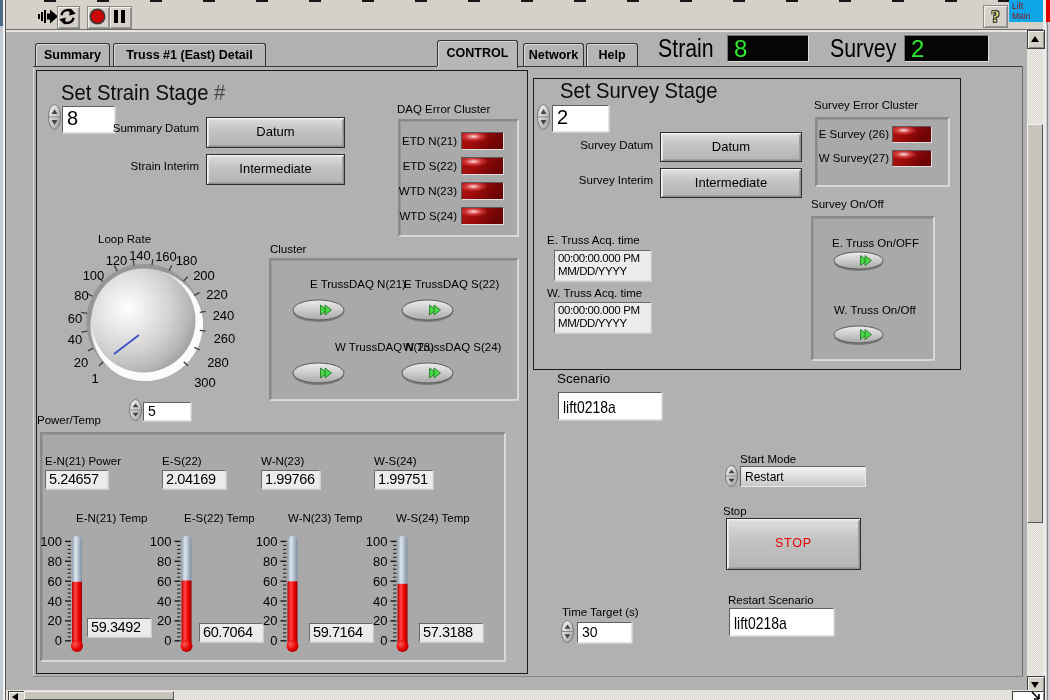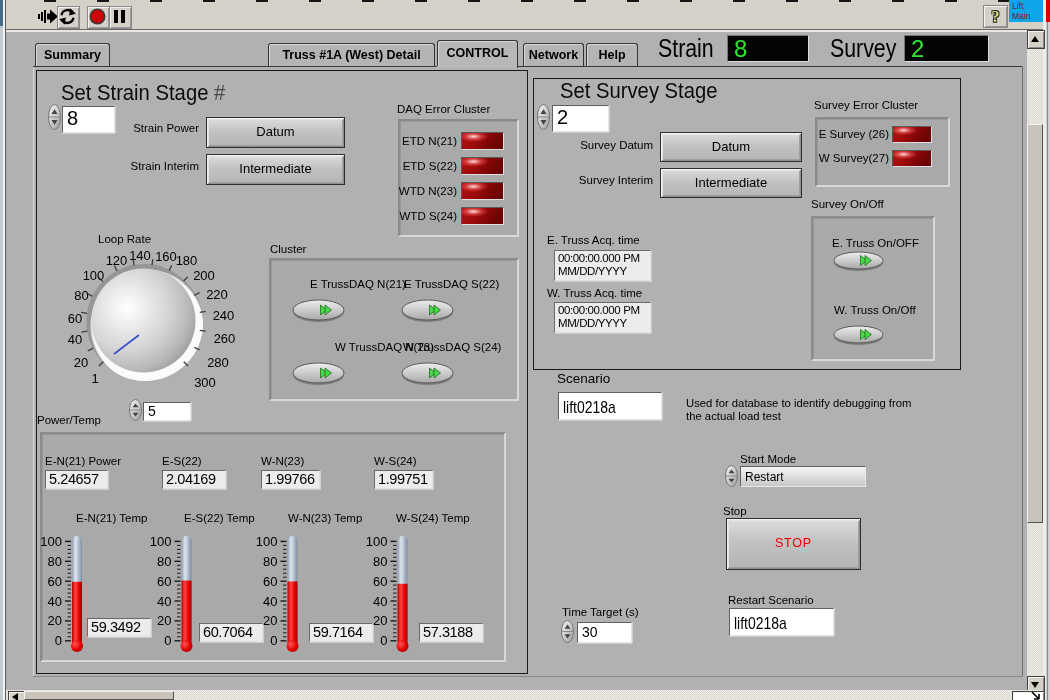--- a/index.html
+++ b/index.html
@@ -106,21 +106,21 @@
 <div class="abs" id="hsb"></div>
 <div class="sbtn" style="left:8px;top:691px;width:16px;height:9px;"></div>
 <div class="arr" style="left:12px;top:693px;border-top:4px solid transparent;border-bottom:4px solid transparent;border-right:6px solid #000;"></div>
 <div class="abs" style="left:24px;top:691px;width:150px;height:9px;background:#c8c4bc;border:1px solid #555;border-top-color:#f4f2ee;border-left-color:#f4f2ee;box-sizing:border-box;"></div>
 <div class="sbtn" style="left:1012px;top:691px;width:31px;height:9px;background:#fff;"></div>
 <svg class="abs" style="left:1030px;top:691px;" width="12" height="9">
       <path d="M2 1 L9 8 M9 8 L9 3 M9 8 L4 8" stroke="#000" stroke-width="1.6" fill="none"></path>
     </svg>
 
 <div class="tab" style="left:35px;width:73px;">Summary</div>
-<div class="tab" style="left:268px;width:165px;">Truss #1A (West) Detail</div>
+<div class="tab" style="left:113px;width:151px;">Truss #1 (East) Detail</div>
 <div class="tab act" style="left:437px;width:79px;">CONTROL</div>
 <div class="tab" style="left:523px;width:59px;">Network</div>
 <div class="tab" style="left:586px;width:50px;">Help</div>
 <div class="abs" style="left:33px;top:66px;width:989px;height:1px;background:#3a3a3a;"></div>
 <div class="abs" style="left:437px;top:66px;width:79px;height:2px;background:#b7b7b7;z-index:6;"></div>
 <div class="abs" style="left:33px;top:67px;width:1px;height:609px;background:#d8d8d8;"></div>
 <div class="abs" style="left:1022px;top:66px;width:1px;height:610px;background:#6e6e6e;"></div>
 <div class="abs" style="left:33px;top:676px;width:990px;height:1px;background:#888;"></div>
 
 <div class="hdr" style="left:658px;top:33px;">Strain</div>
@@ -128,21 +128,21 @@
       <span class="seg7" style="position:absolute;left:6px;top:1px;">8</span>
     </div>
 <div class="hdr" style="left:830px;top:33px;">Survey</div>
 <div class="blackbox" style="left:904px;top:35px;width:83px;height:25px;background:#050505;border-color:#777 #ddd #ddd #777;">
       <span class="seg7" style="position:absolute;left:6px;top:1px;">2</span>
     </div>
 
 <div class="blackbox" style="left:36px;top:70px;width:490px;height:602px;"></div>
 <div class="title" style="left:61px;top:80px;">Set Strain Stage <span style="color:#474747">#</span></div>
 <div class="wfield" style="left:62px;top:106px;width:47px;height:25px;">8</div>
-<div class="lblr" style="left:100px;top:122px;width:99px;">Strain Power</div>
+<div class="lblr" style="left:100px;top:122px;width:99px;">Summary Datum</div>
 <div class="gbtn" style="left:206px;top:117px;width:137px;height:29px;line-height:28px;">Datum</div>
 <div class="lblr" style="left:100px;top:160px;width:99px;">Strain Interim</div>
 <div class="gbtn" style="left:206px;top:154px;width:137px;height:29px;line-height:28px;">Intermediate</div>
 
 <div class="lbl" style="left:397px;top:103px;text-align:center;">DAQ Error Cluster</div>
 <div class="panel" style="left:398px;top:119px;width:117px;height:114px;"></div>
 <div class="lblr" style="left:357px;top:135px;width:100px;">ETD N(21)</div>
 <div class="led" style="left:461px;top:132px;width:41px;height:16px;"></div>
 <div class="lblr" style="left:357px;top:160px;width:100px;">ETD S(22)</div>
 <div class="led" style="left:461px;top:157px;width:41px;height:16px;"></div>
@@ -199,21 +199,20 @@
 <div class="lblr" style="left:789px;top:152px;width:100px;">W Survey(27)</div>
 <div class="led" style="left:892px;top:150px;width:38px;height:15px;"></div>
 
 <div class="lbl" style="left:811px;top:198px;">Survey On/Off</div>
 <div class="panel" style="left:811px;top:216px;width:120px;height:141px;"></div>
 <div class="lbl" style="left:832px;top:237px;">E. Truss On/OFF</div>
 <div class="lbl" style="left:834px;top:304px;">W. Truss On/Off</div>
 
 <div class="lbl" style="left:557px;top:372px;font-size:13.5px;">Scenario</div>
 <div class="wfield" style="left:558px;top:392px;width:98px;height:24px;padding-top:2px;"><span class="tx17">lift0218a</span></div>
-<div class="lbl" style="left:686px;top:397px;font-size:11.3px;line-height:13px;">Used for database to identify debugging from<br>the actual load test</div>
 <div class="lbl" style="left:740px;top:453px;">Start Mode</div>
 <div class="abs" style="left:740px;top:466px;width:126px;height:21px;background:linear-gradient(#f4f4f4,#c8c8c8);border:1px solid;border-color:#5f5f5f #e8e8e8 #e8e8e8 #5f5f5f;font-size:12px;padding:3px 0 0 4px;box-sizing:border-box;">Restart</div>
 <div class="lbl" style="left:723px;top:505px;">Stop</div>
 <div class="gbtn" style="left:726px;top:518px;width:133px;height:50px;line-height:48px;color:#e80000;font-size:12.5px;letter-spacing:0.8px;">STOP</div>
 <div class="lbl" style="left:562px;top:606px;">Time Target (s)</div>
 <div class="wfield" style="left:577px;top:622px;width:49px;height:18px;font-size:14px;padding-top:1px;line-height:16px;">30</div>
 <div class="lbl" style="left:728px;top:594px;">Restart Scenario</div>
 <div class="wfield" style="left:729px;top:608px;width:99px;height:24px;padding-top:2px;"><span class="tx17">lift0218a</span></div>
 
 <svg id="knob" class="abs" style="left:53px;top:245px;" width="190" height="150" viewBox="0 0 190 150">

